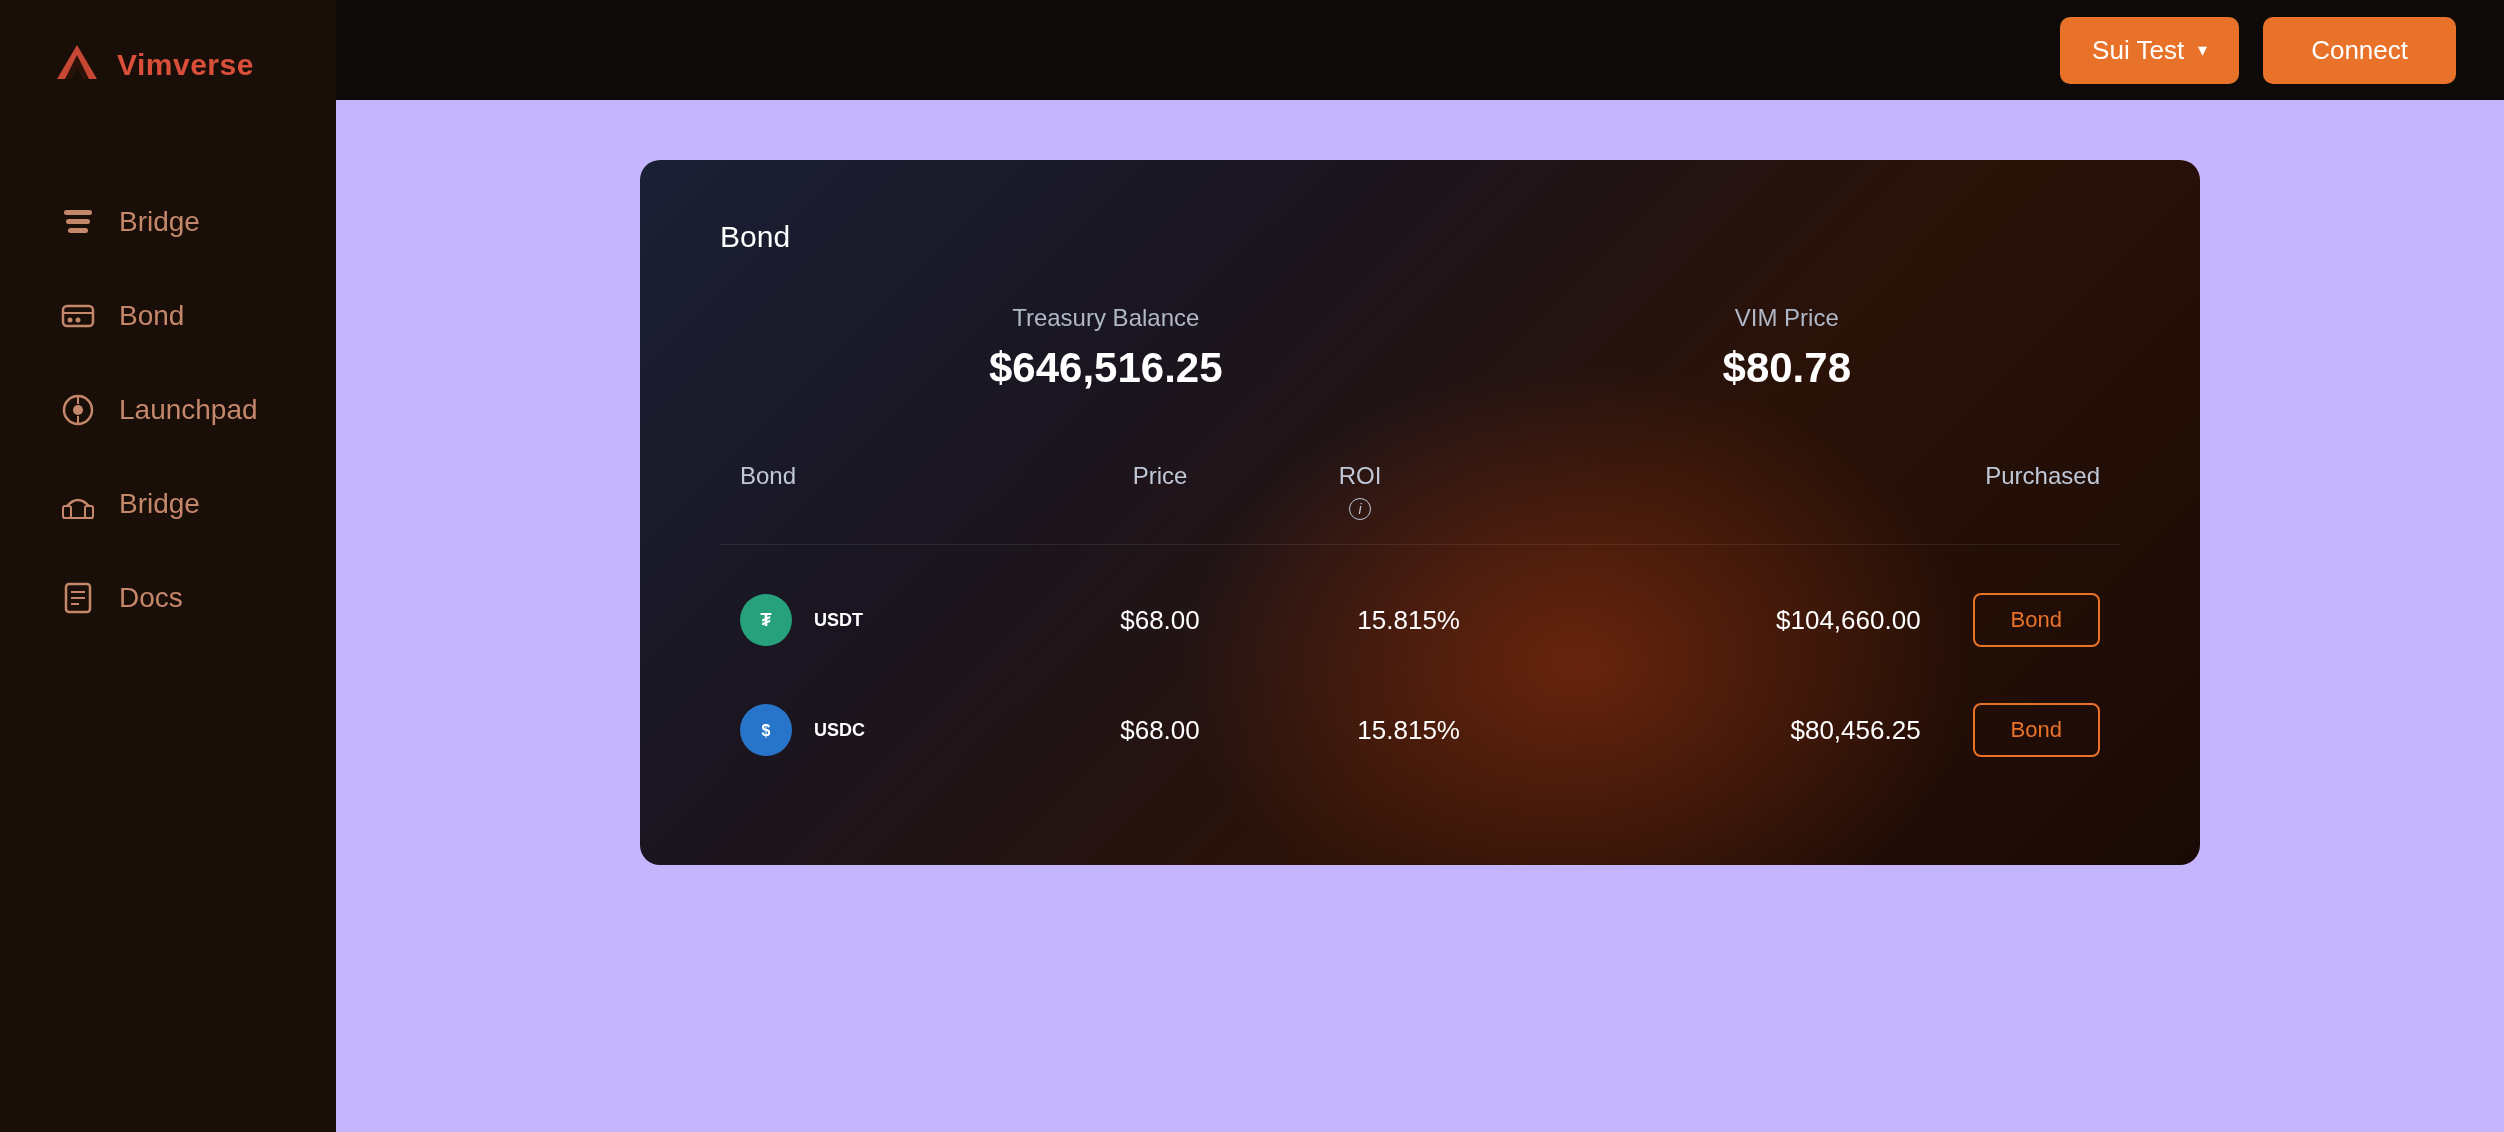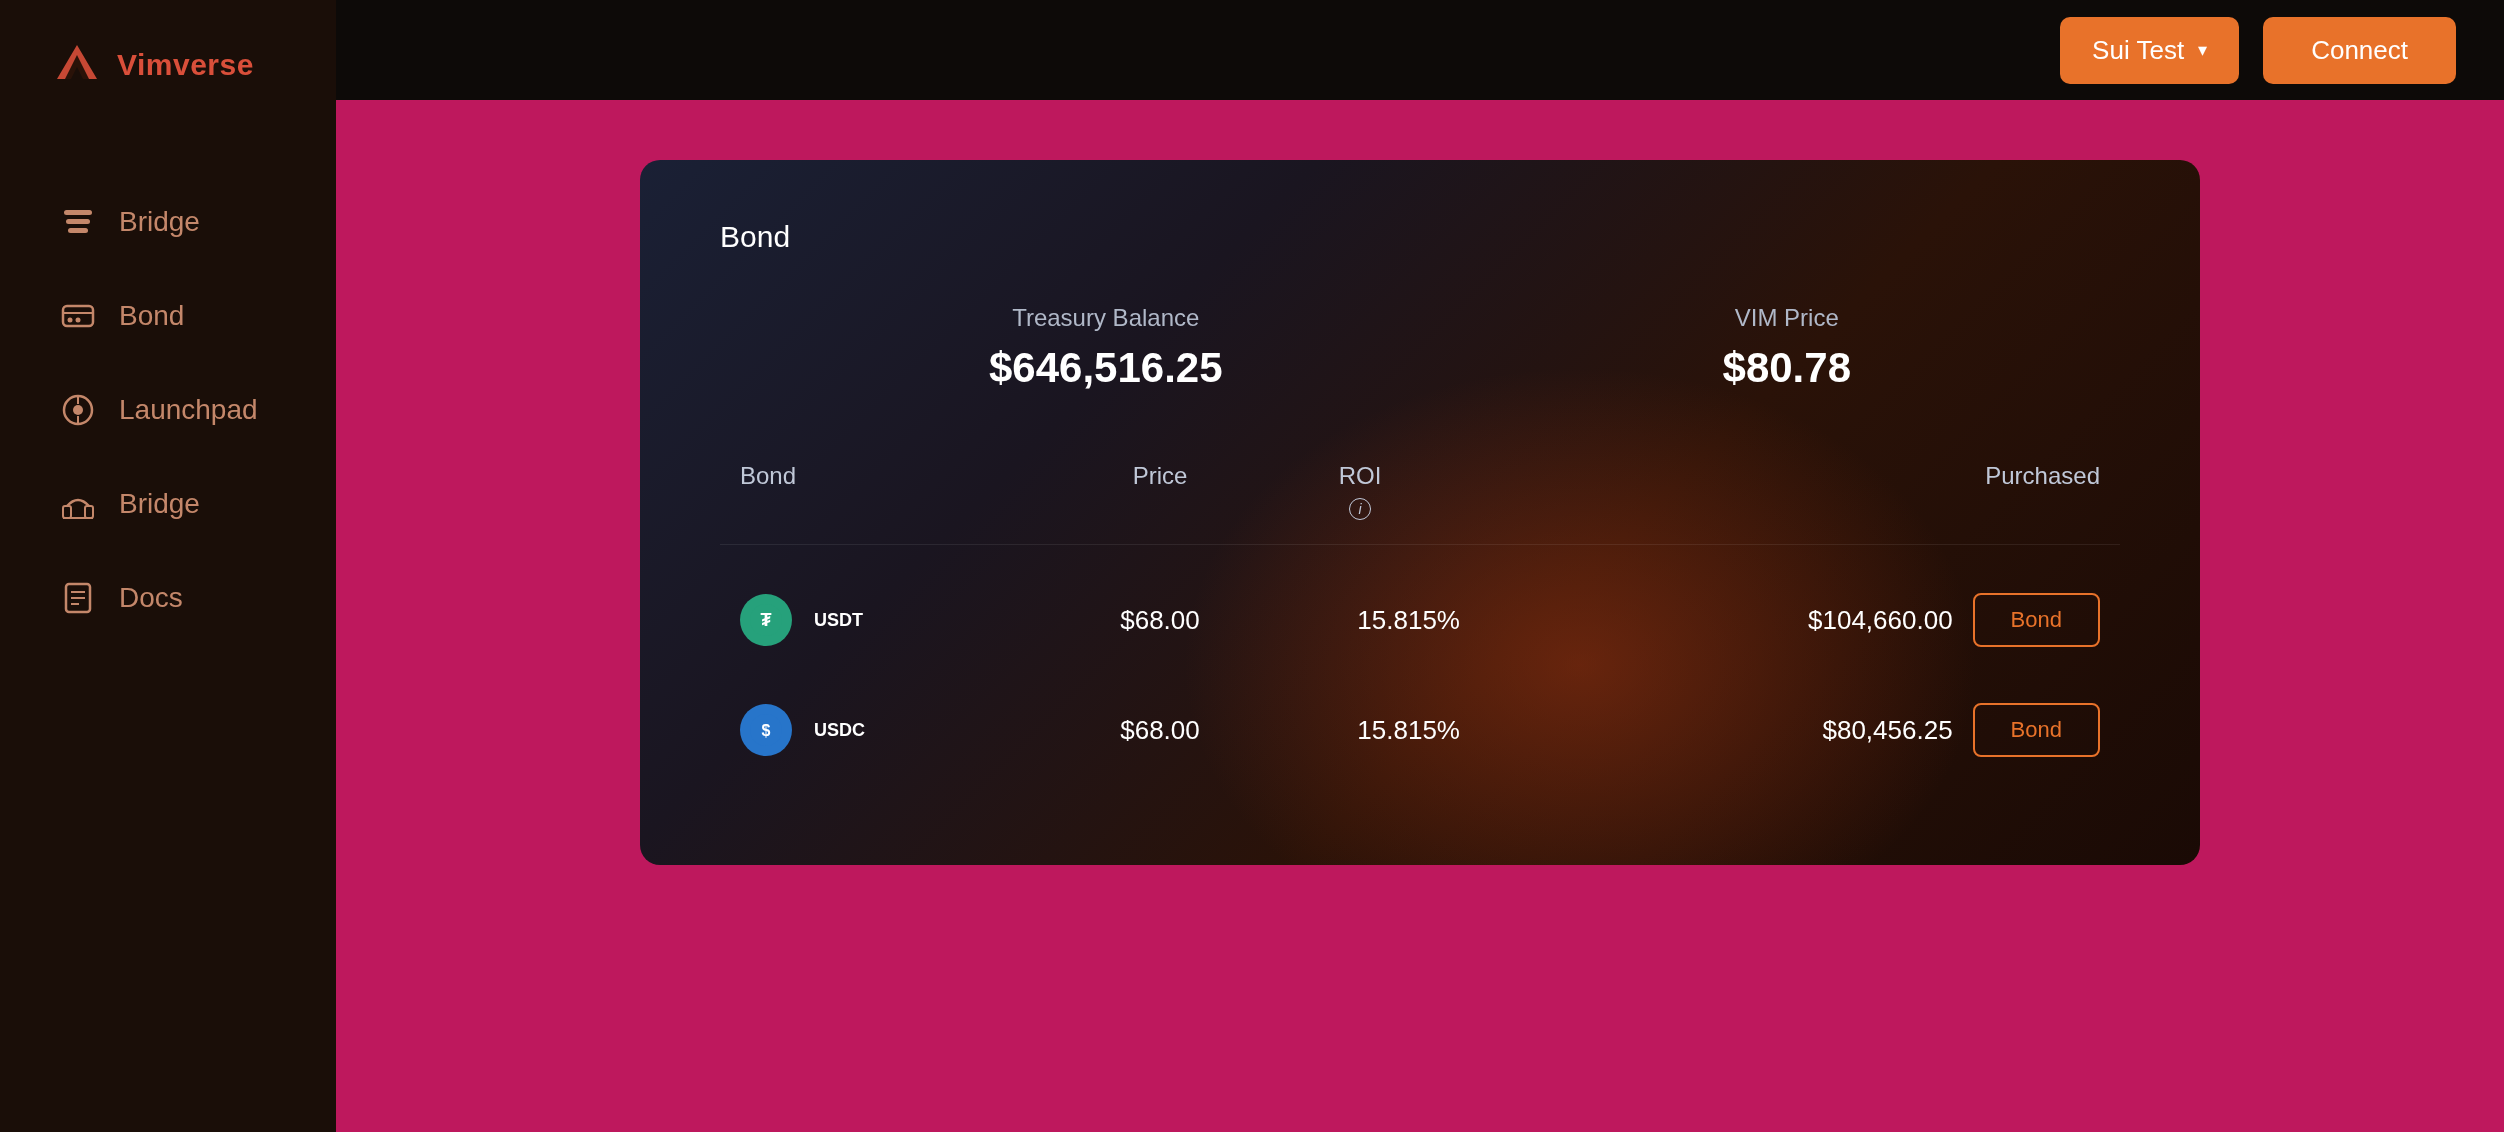--- a/index.html
+++ b/index.html
@@ -70,21 +70,21 @@
       align-items: center;
       justify-content: center;
       flex-shrink: 0;
     }
 
     
     .main {
       flex: 1;
       display: flex;
       flex-direction: column;
-      background: #be185d;
+      background: #c4b5fd;
       overflow: hidden;
     }
 
     
     .header {
       height: 100px;
       background: #0d0a08;
       display: flex;
       align-items: center;
       justify-content: flex-end;
@@ -256,21 +256,21 @@
     .roi-cell {
       color: white;
       font-size: 26px;
       text-align: right;
     }
 
     .purchased-cell {
       color: white;
       font-size: 26px;
       text-align: right;
-      padding-right: 20px;
+      padding-right: 52px;
     }
 
     .bond-action-btn {
       background: transparent;
       color: #e8722a;
       border: 2px solid #e8722a;
       border-radius: 8px;
       padding: 12px 36px;
       font-size: 22px;
       cursor: pointer;

